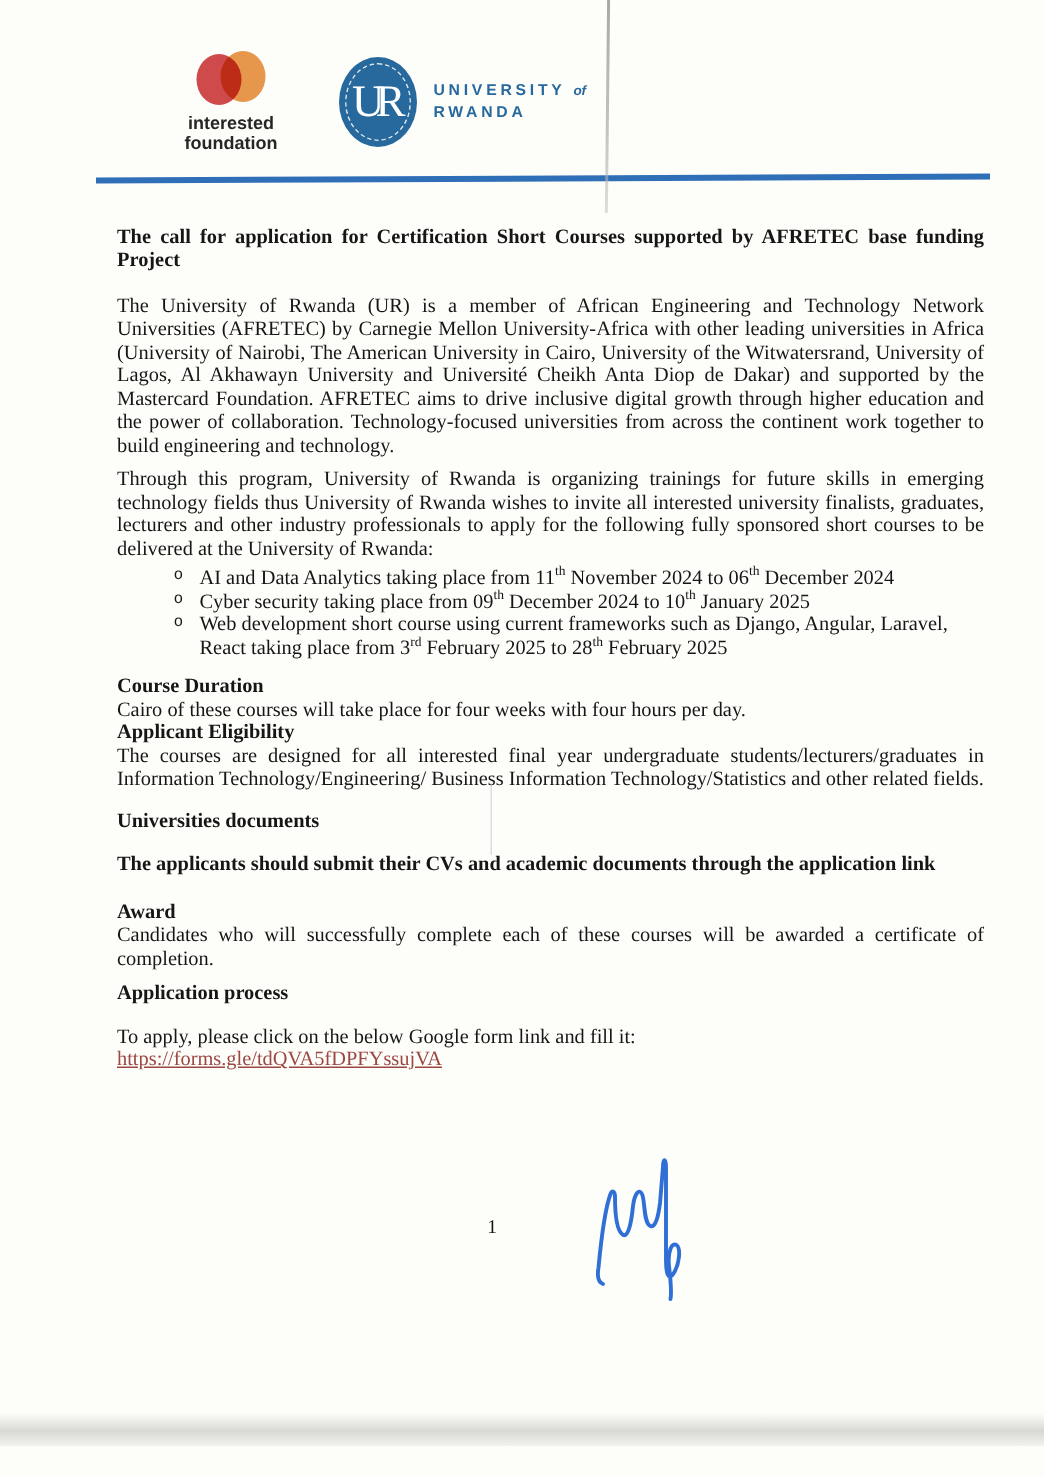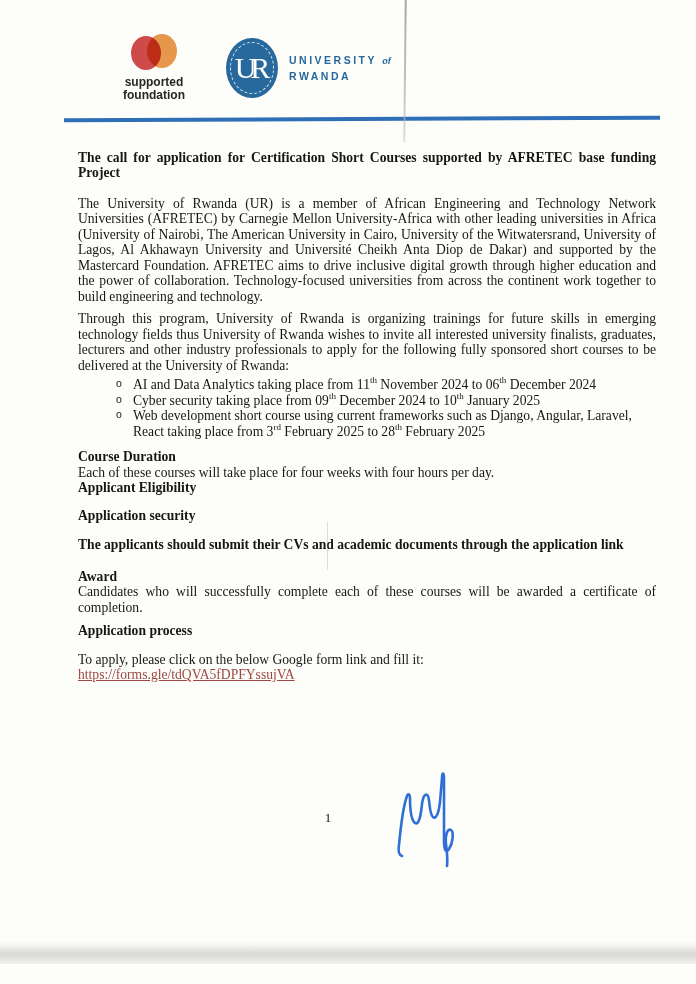--- a/index.html
+++ b/index.html
@@ -65,21 +65,21 @@
 
 <div class="sheet">
 
   <div class="logos">
     <div class="mc">
       <div class="mc-circles">
         <div class="mc-red"></div>
         <div class="mc-orange"></div>
       </div>
       <div class="mc-label">
-        <div>supported</div>
+        <div>interested</div>
         <div>foundation</div>
       </div>
     </div>
 
 
     <div class="ur">
       <div class="ur-seal">
         <span class="ur-mono">UR</span>
       </div>
       <div class="ur-name">
@@ -101,25 +101,26 @@
 
     <p class="p-program">Through this program, University of Rwanda is organizing trainings for future skills in emerging technology fields thus University of Rwanda wishes to invite all interested university finalists, graduates, lecturers and other industry professionals to apply for the following fully sponsored short courses to be delivered at the University of Rwanda:</p>
 
     <ul class="courses">
         <li><span>AI and Data Analytics taking place from 11</span><sup>th</sup><span> November 2024 to 06</span><sup>th</sup><span> December 2024</span></li>
         <li><span>Cyber security taking place from 09</span><sup>th</sup><span> December 2024 to 10</span><sup>th</sup><span> January 2025</span></li>
         <li><span>Web development short course using current frameworks such as Django, Angular, Laravel, React taking place from 3</span><sup>rd</sup><span> February 2025 to 28</span><sup>th</sup><span> February 2025</span></li>
       </ul>
 
     <div class="h h-duration">Course Duration</div>
-    <div>Each of these courses will take place for four weeks with four hours per day.</div>
+    <div>Cairo of these courses will take place for four weeks with four hours per day.</div>
 
     <div class="h h-eligibility">Applicant Eligibility</div>
+    <div>The courses are designed for all interested final year undergraduate students/lecturers/graduates in Information Technology/Engineering/ Business Information Technology/Statistics and other related fields.</div>
 
-    <div class="h h-documents">Application security</div>
+    <div class="h h-documents">Universities documents</div>
     <div class="bold-note">The applicants should submit their CVs and academic documents through the application link</div>
 
     <div class="h h-award">Award</div>
     <div>Candidates who will successfully complete each of these courses will be awarded a certificate of completion.</div>
 
     <div class="h h-process">Application process</div>
     <div class="p-instruction">To apply, please click on the below Google form link and fill it:</div>
     <div class="link-line">
       <a class="form-link" href="#">https://forms.gle/tdQVA5fDPFYssujVA</a>
     </div>

